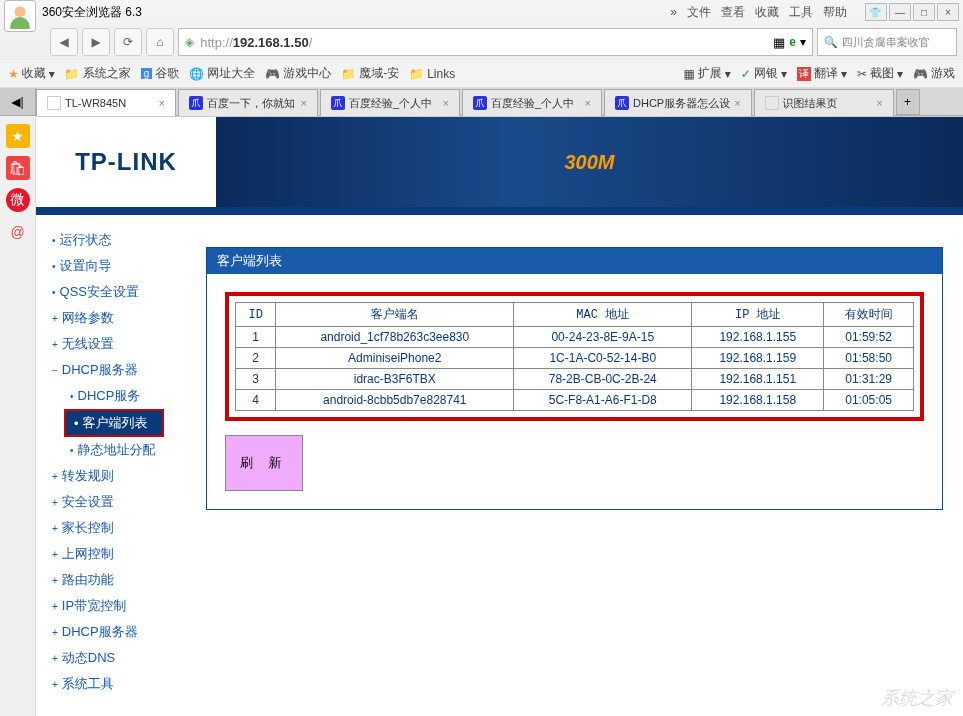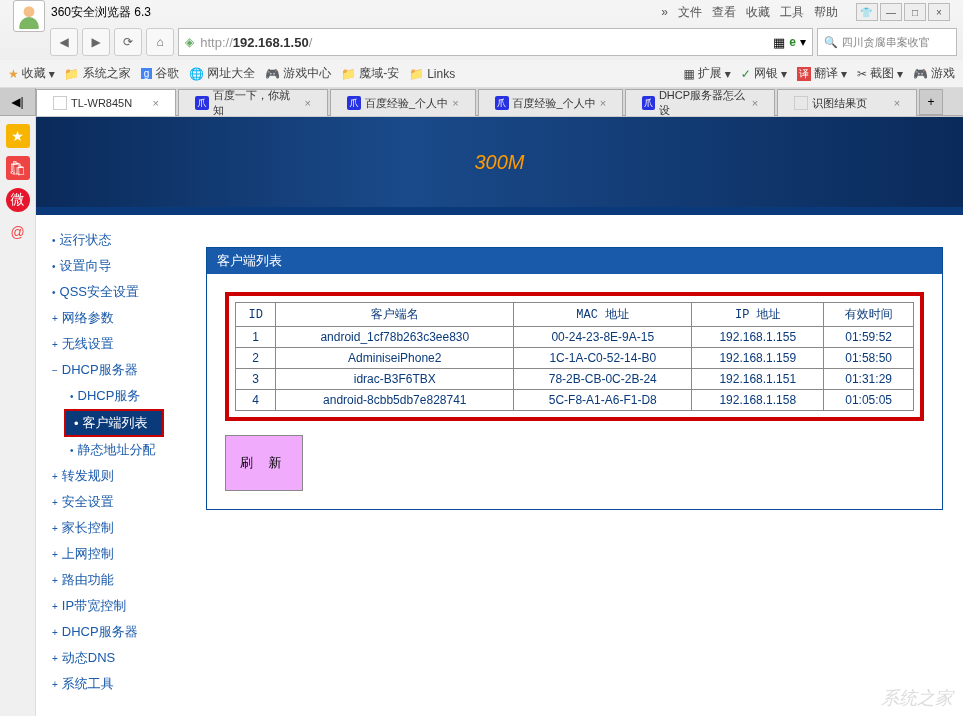--- a/index.html
+++ b/index.html
@@ -1,20 +1,20 @@
 <!DOCTYPE html>
 <html><head>
 <meta charset="utf-8">
 <style>
 * { margin: 0; padding: 0; box-sizing: border-box; font-family: "Microsoft YaHei", SimSun, Arial, sans-serif; }
 body { background: #fff; font-size: 12px; width: 963px; height: 716px; overflow: hidden; }
 
 
 .browser-top { background: linear-gradient(#f5f5f5, #e8e8e8); border-bottom: 1px solid #ccc; }
-.title-bar { height: 24px; display: flex; align-items: center; padding: 0 13px; justify-content: space-between; }
+.title-bar { height: 24px; display: flex; align-items: center; padding: 0 4px; justify-content: space-between; }
 .title-left { display: flex; align-items: center; gap: 6px; }
 .avatar { width: 32px; height: 32px; background: #fff; border: 1px solid #bbb; border-radius: 3px; display: flex; align-items: center; justify-content: center; margin-top: 8px; }
 .avatar svg { width: 26px; height: 26px; }
 .title-right { display: flex; align-items: center; gap: 10px; color: #555; }
 .title-right span { cursor: pointer; }
 .win-controls { display: flex; gap: 2px; margin-left: 8px; }
 .win-btn { width: 22px; height: 18px; border: 1px solid #bbb; background: #eee; display: flex; align-items: center; justify-content: center; font-size: 10px; }
 
 .nav-bar { height: 36px; display: flex; align-items: center; padding: 0 6px; gap: 4px; }
 .nav-bar .avatar-slot { width: 40px; }
@@ -26,36 +26,36 @@
 .url-right { display: flex; gap: 4px; align-items: center; }
 .search-box { width: 140px; height: 28px; border: 1px solid #bbb; background: #fff; display: flex; align-items: center; padding: 0 6px; gap: 4px; color: #888; font-size: 11px; overflow: hidden; }
 
 .bookmarks { height: 28px; display: flex; align-items: center; padding: 0 8px; gap: 10px; background: #f3f3f3; border-bottom: 1px solid #ddd; color: #444; }
 .bm-item { display: flex; align-items: center; gap: 3px; cursor: pointer; }
 .bm-folder { color: #e8a33d; }
 .bm-spacer { flex: 1; }
 
 .tabs-bar { height: 28px; display: flex; background: #d8d8d8; border-bottom: 1px solid #aaa; }
 .side-toggle { width: 36px; display: flex; align-items: center; justify-content: center; background: #ccc; border-right: 1px solid #aaa; }
-.tab { min-width: 140px; max-width: 150px; height: 27px; background: #e8e8e8; border: 1px solid #aaa; border-bottom: none; margin-top: 1px; margin-right: 2px; display: flex; align-items: center; padding: 0 16px; gap: 4px; font-size: 11px; color: #333; position: relative; }
+.tab { min-width: 140px; max-width: 150px; height: 27px; background: #e8e8e8; border: 1px solid #aaa; border-bottom: none; margin-top: 1px; margin-right: 2px; display: flex; align-items: center; padding: 0 10px; gap: 4px; font-size: 11px; color: #333; position: relative; }
 .tab.active { background: #fff; }
 .tab .fav { width: 14px; height: 14px; }
 .tab .close { margin-left: auto; color: #888; cursor: pointer; }
 .tab-add { width: 24px; display: flex; align-items: center; justify-content: center; background: #ccc; border: 1px solid #aaa; margin-top: 1px; }
 
 
 .left-strip { position: absolute; left: 0; top: 116px; width: 36px; height: 600px; background: #f0f0f0; border-right: 1px solid #ddd; display: flex; flex-direction: column; align-items: center; gap: 8px; padding-top: 8px; }
 .strip-icon { width: 24px; height: 24px; border-radius: 3px; display: flex; align-items: center; justify-content: center; font-size: 14px; }
 
 
 .router-page { margin-left: 36px; height: 602px; overflow: hidden; }
 .router-header { height: 90px; background: #fff; display: flex; }
 .logo-area { width: 180px; display: flex; align-items: center; justify-content: center; }
 .logo-text { font-size: 24px; font-weight: bold; color: #0a3a6a; letter-spacing: 1px; }
-.banner { flex: 1; background: linear-gradient(90deg, #0a2a5a 0%, #1a4a8a 40%, #0a2a5a 100%); display: flex; align-items: center; justify-content: center; color: #fff; font-size: 20px; font-style: italic; font-weight: normal; }
+.banner { flex: 1; background: linear-gradient(90deg, #0a2a5a 0%, #1a4a8a 40%, #0a2a5a 100%); display: flex; align-items: center; justify-content: center; color: #fff; font-size: 20px; font-style: italic; font-weight: bold; }
 .banner .orange { color: #ff9a00; }
 .blue-bar { height: 8px; background: #0a3a7a; }
 
 .router-body { display: flex; height: 504px; }
 .router-nav { width: 150px; background: #fff; padding: 12px 0 12px 16px; font-size: 13px; }
 .router-nav li { list-style: none; color: #1a5aaa; padding: 4px 0; cursor: pointer; display: flex; align-items: center; gap: 4px; }
 .router-nav li .bullet { font-size: 10px; color: #1a5aaa; }
 .router-nav .sub { padding-left: 18px; }
 .router-nav .sub.active { background: #0a3a7a; color: #fff; margin-left: 12px; padding: 3px 8px; border: 2px solid #c00; width: 100px; }
 
@@ -221,20 +221,23 @@
 
 <div class="left-strip">
   <div class="strip-icon" style="background:#f7b500;color:#fff">★</div>
   <div class="strip-icon" style="background:#e44;color:#fff">🛍</div>
   <div class="strip-icon" style="background:#e6162d;color:#fff;border-radius:50%">微</div>
   <div class="strip-icon" style="color:#e44">@</div>
 </div>
 
 <div class="router-page">
   <div class="router-header">
+    <div class="logo-area">
+      <div class="logo-text">TP-LINK</div>
+    </div>
     <div class="banner">
       <span class="orange">300M</span>
     </div>
   </div>
   <div class="blue-bar"></div>
 
   <div class="router-body">
     <ul class="router-nav">
       <li>
           <span class="bullet">•</span>

